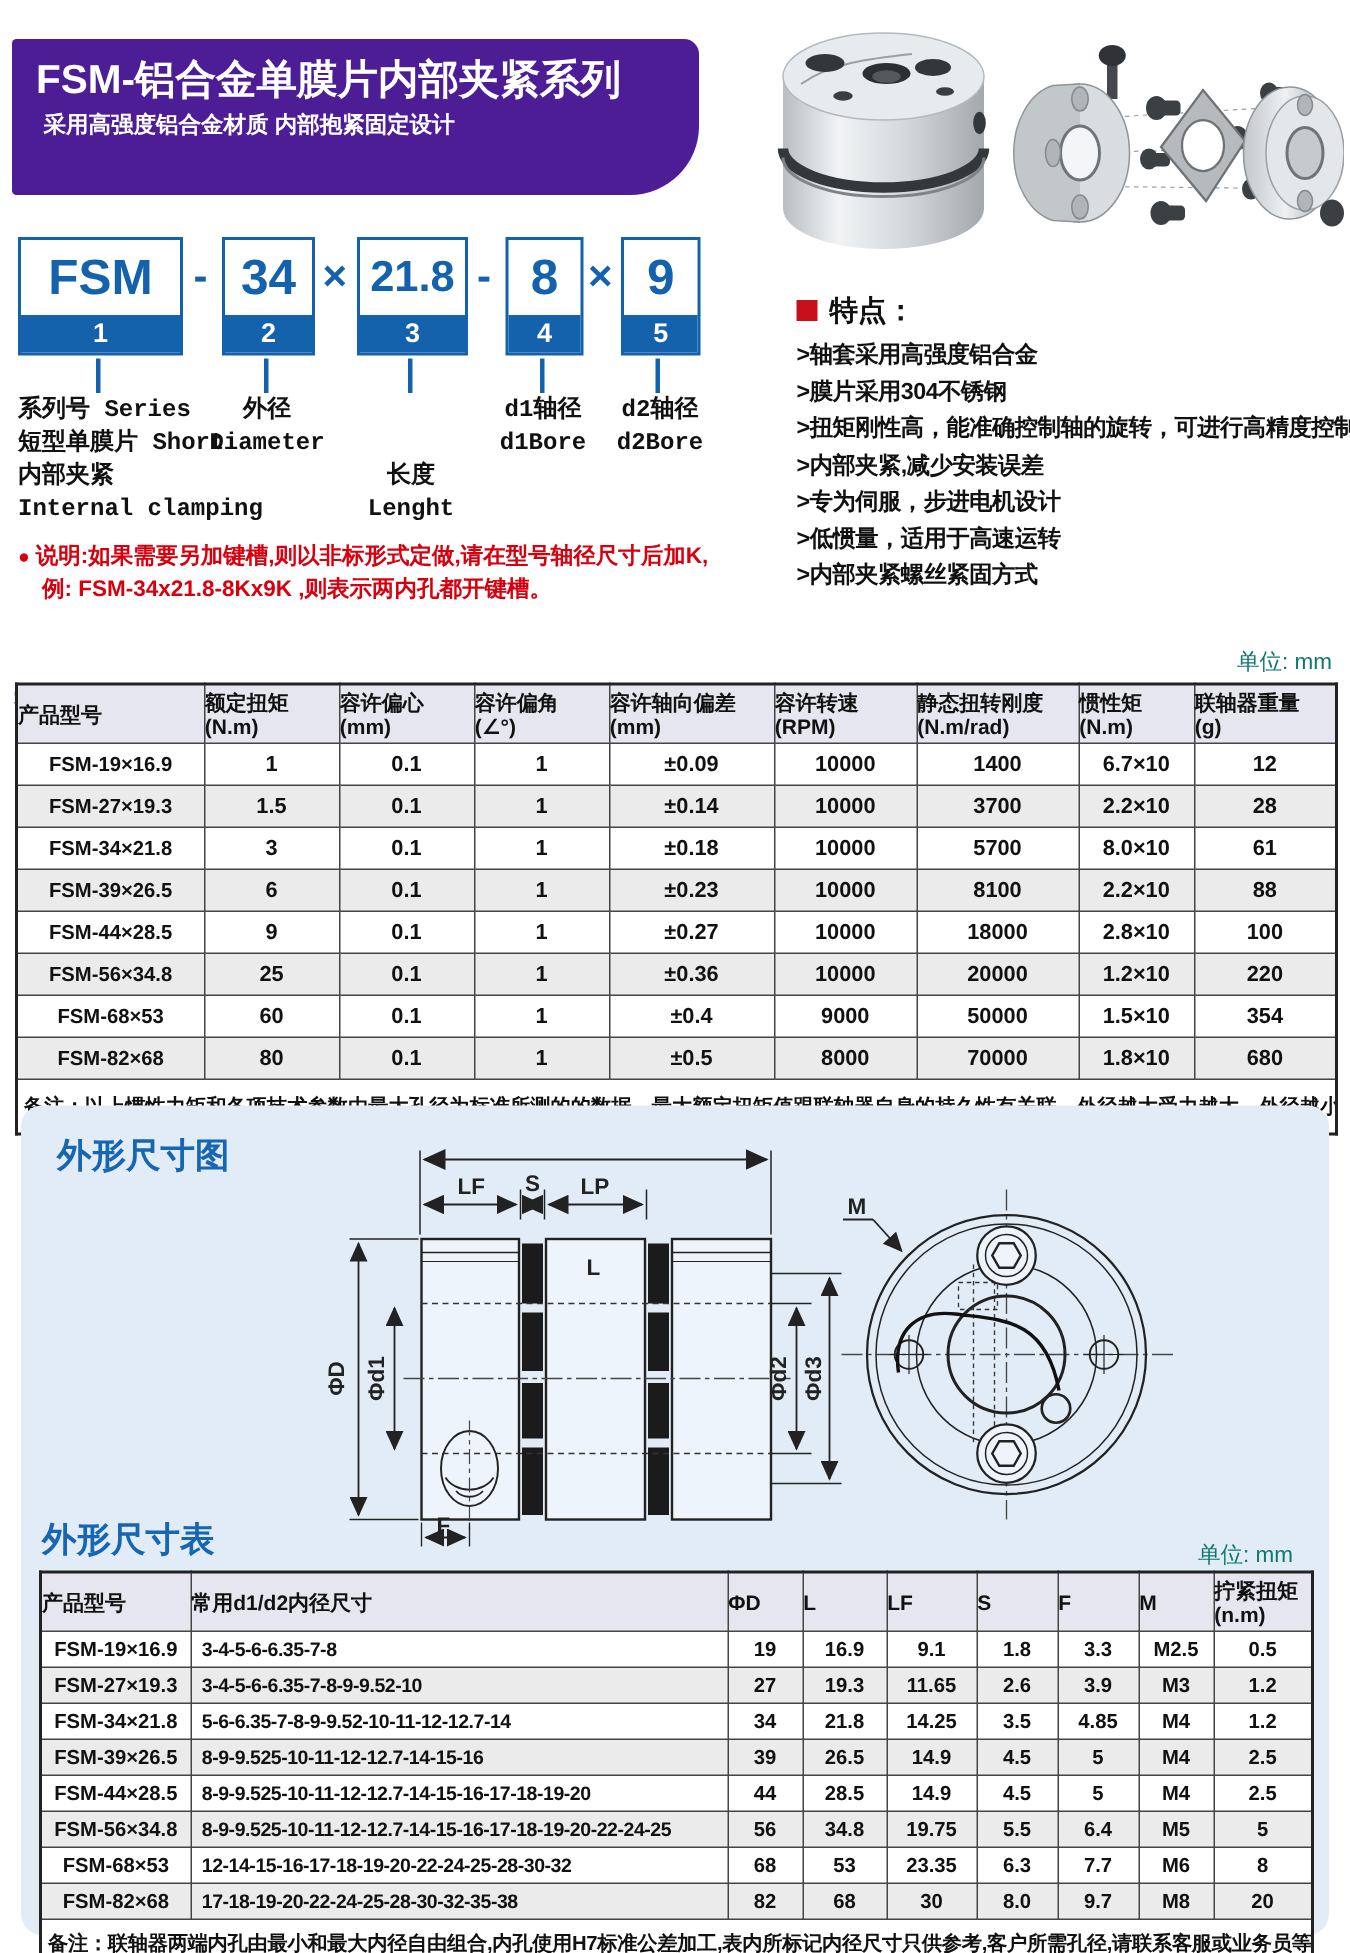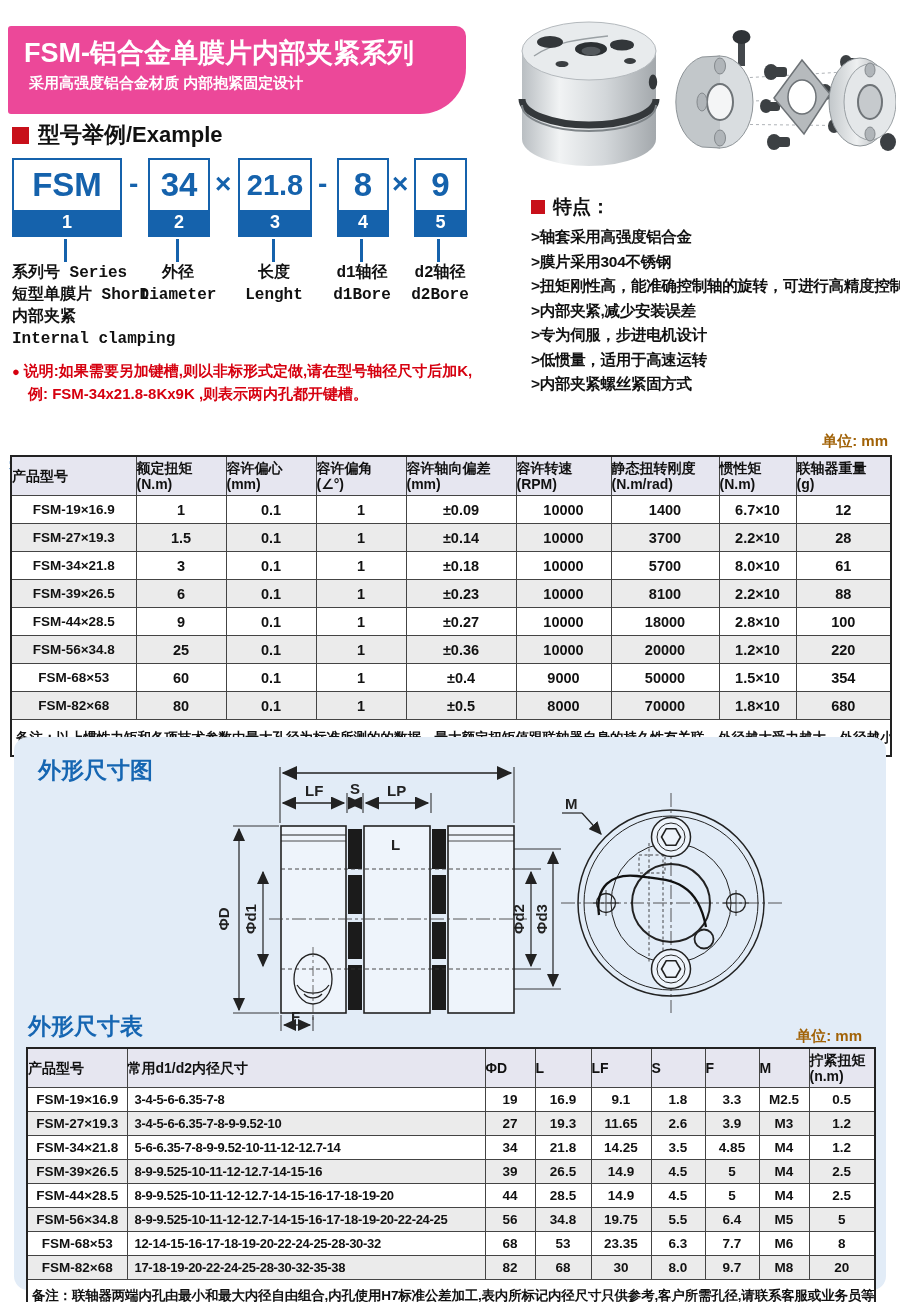--- a/index.html
+++ b/index.html
@@ -1,20 +1,20 @@
 <!DOCTYPE html>
 <html><head>
 <meta charset="utf-8">
 <style>
   html,body{margin:0;padding:0;background:#fff;}
   .page{position:relative;width:900px;height:1302px;background:#fff;overflow:hidden;
         font-family:"Liberation Sans","DejaVu Sans",sans-serif;color:#111;}
 
   
-  .banner{position:absolute;left:8px;top:26px;width:458px;height:88px;background:#ec4899;
+  .banner{position:absolute;left:8px;top:26px;width:458px;height:104px;background:#4c1d95;
           border-radius:3px 10px 46px 3px;color:#fff;}
   .banner-title{font-size:27px;font-weight:bold;padding:9px 0 3px 16px;white-space:nowrap;}
   .banner-sub{font-size:15px;font-weight:bold;padding-left:21px;white-space:nowrap;}
 
   
   .photo-assembled{position:absolute;left:512px;top:6px;}
   .photo-exploded{position:absolute;left:650px;top:22px;}
 
   
   .section-heading{position:absolute;left:12px;top:120px;display:flex;align-items:center;gap:9px;
@@ -35,21 +35,21 @@
   .red-note .rn2{padding-left:16px;}
   .rn-bullet{margin-right:4px;font-size:13px;}
 
   
   .features{position:absolute;left:531px;top:194px;width:397px;}
   .features-title{display:flex;align-items:center;gap:8px;font-size:19px;font-weight:bold;margin-bottom:5px;}
   .feature-item{font-size:15.5px;font-weight:bold;line-height:24.5px;color:#111;white-space:nowrap;letter-spacing:-0.3px;}
 
   
   .tbl-title{position:absolute;font-size:23px;font-weight:bold;color:#1666b2;white-space:nowrap;margin-top:31px;}
-  .unit{position:absolute;font-size:15px;font-weight:bold;color:#a16207;white-space:nowrap;}
+  .unit{position:absolute;font-size:15px;font-weight:normal;color:#0f766e;white-space:nowrap;}
 
   
   table.data-table{position:absolute;border-collapse:collapse;table-layout:fixed;background:#fff;
                    border:2px solid #222;}
   table.data-table th{background:#e6e6f0;border:1px solid #444;font-size:14px;font-weight:bold;
                       padding:3px 0;line-height:16px;text-align:left;vertical-align:middle;}
   table.data-table td{border:1px solid #444;font-size:14.5px;font-weight:600;text-align:center;
                       vertical-align:middle;color:#111;}
   table.tech td{height:25px;}
   table.dim td{height:21px;font-size:13.5px;}
@@ -145,24 +145,20 @@
     <ellipse cx="152" cy="75" rx="14" ry="17" fill="#fff" stroke="#6d7276" stroke-width="1.5"></ellipse>
 
     <ellipse cx="210" cy="80" rx="31" ry="44" fill="url(#alu2)" stroke="#8e9498"></ellipse>
     <ellipse cx="220" cy="80" rx="26" ry="38" fill="#e4e7e9" stroke="#9aa0a4"></ellipse>
     <ellipse cx="220" cy="80" rx="12" ry="17" fill="#c6cacd" stroke="#6f7478" stroke-width="2"></ellipse>
     <ellipse cx="220" cy="48" rx="5" ry="7" fill="#b0b5b9" stroke="#84898d"></ellipse>
     <ellipse cx="220" cy="112" rx="5" ry="7" fill="#b0b5b9" stroke="#84898d"></ellipse>
     <ellipse cx="238" cy="120" rx="8" ry="9" fill="#3b3f43"></ellipse>
   </svg>
 
-  <div class="section-heading">
-    <span class="red-square"></span>
-    <span>型号举例/Example</span>
-  </div>
 
   <div class="mbox" style="left:12px;width:106px;">
     <div class="mbox-value">FSM</div>
     <div class="mbox-bar">1</div>
   </div>
   <div class="msep" style="left:129px;">-</div>
   <div class="mbox" style="left:148px;width:58px;">
     <div class="mbox-value">34</div>
     <div class="mbox-bar">2</div>
   </div>
@@ -191,21 +187,21 @@
   <div class="mlabel" style="left:12px;">
     <div>系列号 Series</div>
     <div>短型单膜片 Short</div>
     <div>内部夹紧</div>
     <div>Internal clamping</div>
   </div>
   <div class="mlabel center" style="left:178px;">
     <div>外径</div>
     <div>Diameter</div>
   </div>
-  <div class="mlabel center" style="left:274px;">
+  <div class="mlabel center" style="left:274px;margin-top:44px;">
     <div>长度</div>
     <div>Lenght</div>
   </div>
   <div class="mlabel center" style="left:362px;">
     <div>d1轴径</div>
     <div>d1Bore</div>
   </div>
   <div class="mlabel center" style="left:440px;">
     <div>d2轴径</div>
     <div>d2Bore</div>

